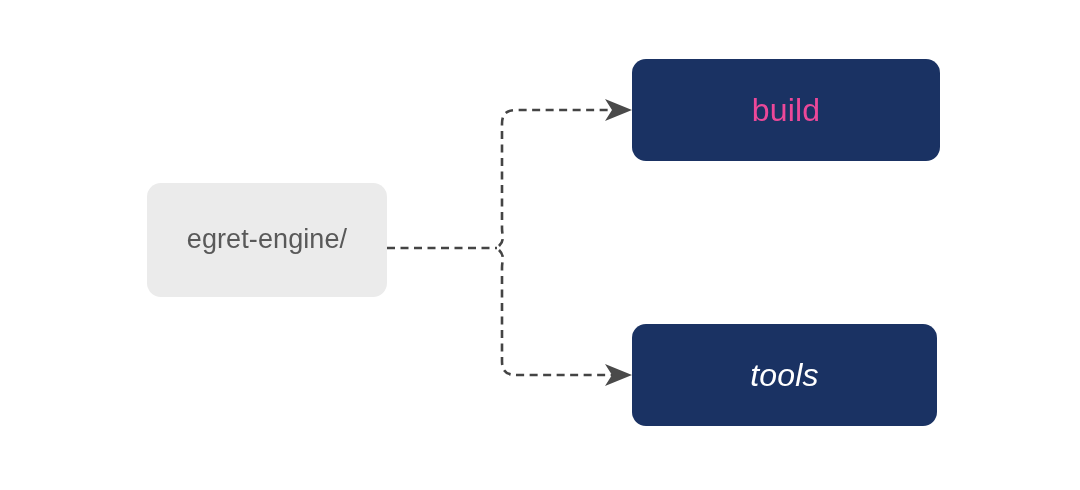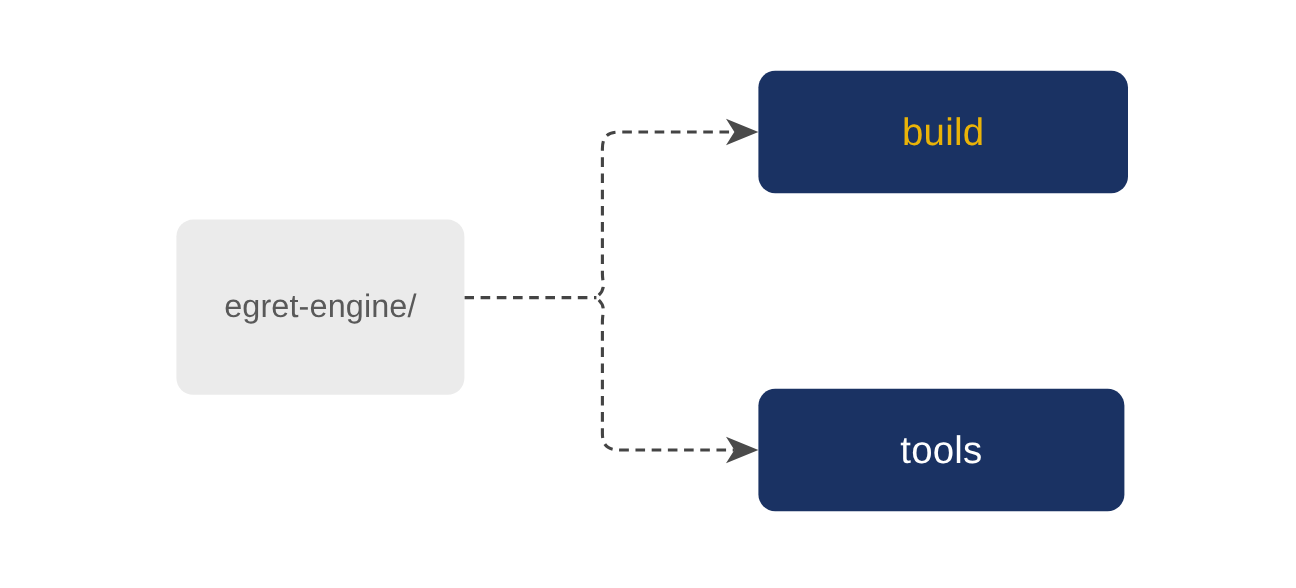--- a/index.html
+++ b/index.html
@@ -23,50 +23,51 @@
     display: flex;
     align-items: center;
     justify-content: center;
     text-align: center;
     border-radius: 14px;
   }
   #node-source {
     left: 147px;
     top: 183px;
     width: 240px;
-    height: 146px;
+    height: 114px;
     background: #ebebeb;
     color: #595959;
     font-size: 27px;
     line-height: 1.32;
     letter-spacing: 0.1px;
   }
   #node-source .label-line {
     display: block;
     white-space: nowrap;
   }
   #node-build {
     left: 632px;
     top: 59px;
     width: 308px;
     height: 102px;
     background: #1a3263;
-    color: #eab308;
+    color: #ec4899;
     font-size: 32px;
     letter-spacing: 0.2px;
   }
   #node-tools {
     left: 632px;
     top: 324px;
     width: 305px;
     height: 102px;
     background: #1a3263;
     color: #ffffff;
     font-size: 32px;
     letter-spacing: 0.2px;
+    font-style: italic;
   }
   #edges {
     position: absolute;
     left: 0;
     top: 0;
     width: 1080px;
     height: 490px;
     pointer-events: none;
   }
   .edge-path {

